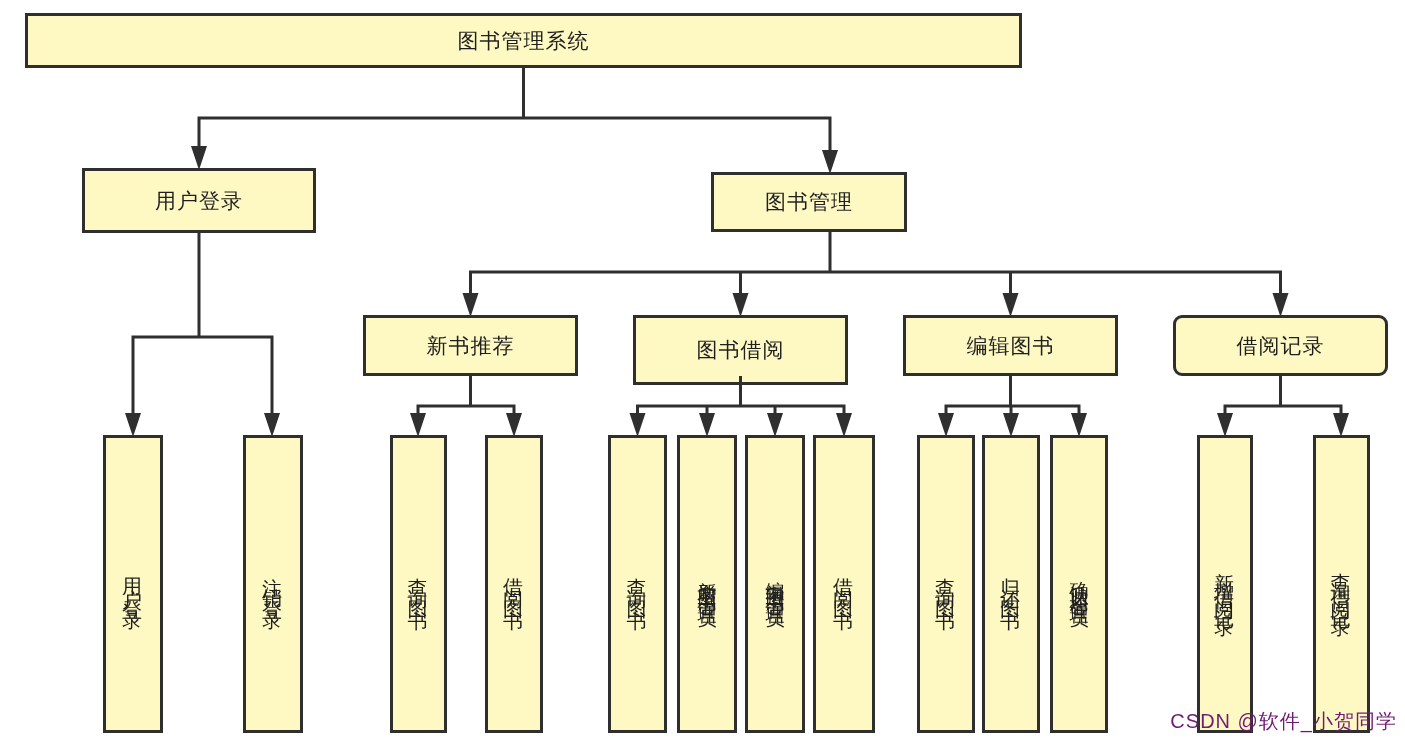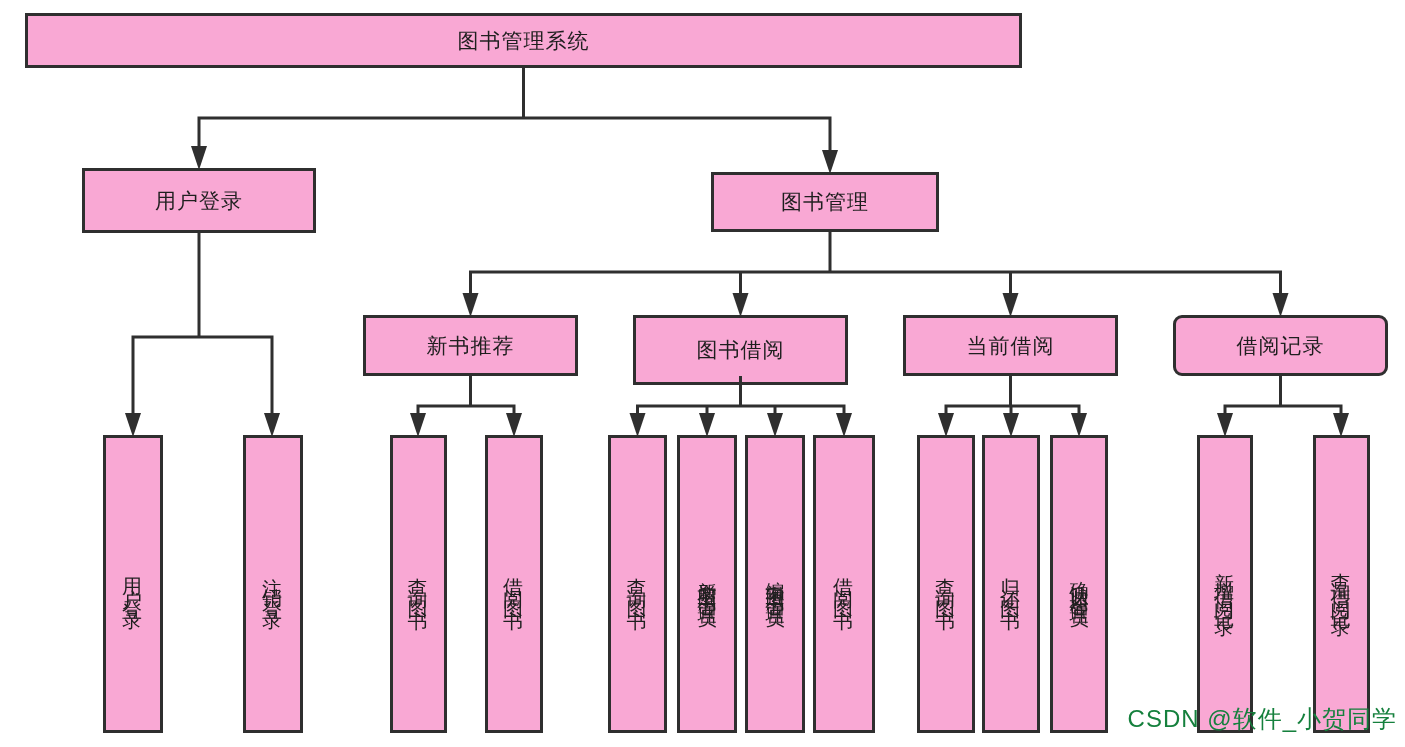--- a/index.html
+++ b/index.html
@@ -15,21 +15,21 @@
     position: absolute;
     left: 0; top: 0;
     width: 1405px; height: 747px;
     z-index: 2;
     pointer-events: none;
   }
   .node {
     position: absolute;
     box-sizing: border-box;
     border: 3px solid #2f2f2f;
-    background: #f9a8d4;
+    background: #fef9c3;
     display: flex;
     align-items: center;
     justify-content: center;
     color: #1f1f1f;
     z-index: 1;
   }
   .hbox { font-size: 21px; letter-spacing: 1px; }
   .vbox { top: 435px; height: 298px; }
   .vtext {
     writing-mode: vertical-lr;
@@ -39,22 +39,22 @@
     letter-spacing: 11px;
     color: #1f1f1f;
   }
   .vbox.mid .vtext { letter-spacing: 9px; }
   .vbox.dense .vtext { font-size: 19px; letter-spacing: 4px; }
   #watermark {
     position: absolute;
     right: 8px;
     bottom: 12px;
     z-index: 3;
-    font-size: 24px;
-    color: #15803d;
+    font-size: 20px;
+    color: #701a75;
     letter-spacing: 1px;
   }
 </style>
 </head>
 <body>
 
 <div id="stage">
 
   <svg id="connectors" viewBox="0 0 1405 747" xmlns="http://www.w3.org/2000/svg">
     <g stroke="#2f2f2f" stroke-width="3" fill="none">
@@ -115,32 +115,32 @@
     </g>
   </svg>
 
   <div class="node hbox" style="left:25px; top:13px; width:997px; height:55px;">
     <span>图书管理系统</span>
   </div>
 
   <div class="node hbox" style="left:82px; top:168px; width:234px; height:65px;">
     <span>用户登录</span>
   </div>
-  <div class="node hbox" style="left:711px; top:172px; width:228px; height:60px;font-family:Liberation Mono, monospace;">
+  <div class="node hbox" style="left:711px; top:172px; width:196px; height:60px;font-family:Liberation Mono, monospace;">
     <span>图书管理</span>
   </div>
 
   <div class="node hbox" style="left:363px; top:315px; width:215px; height:61px;font-family:Liberation Mono, monospace;">
     <span>新书推荐</span>
   </div>
   <div class="node hbox" style="left:633px; top:315px; width:215px; height:70px;">
     <span>图书借阅</span>
   </div>
   <div class="node hbox" style="left:903px; top:315px; width:215px; height:61px;">
-    <span>当前借阅</span>
+    <span>编辑图书</span>
   </div>
   <div class="node hbox" style="left:1173px; top:315px; width:215px; height:61px;border-radius:9px;">
     <span>借阅记录</span>
   </div>
 
   <div class="node vbox" style="left:103px; width:60px;">
     <span class="vtext">用户登录</span>
   </div>
   <div class="node vbox" style="left:243px; width:60px;">
     <span class="vtext">注销登录</span>

